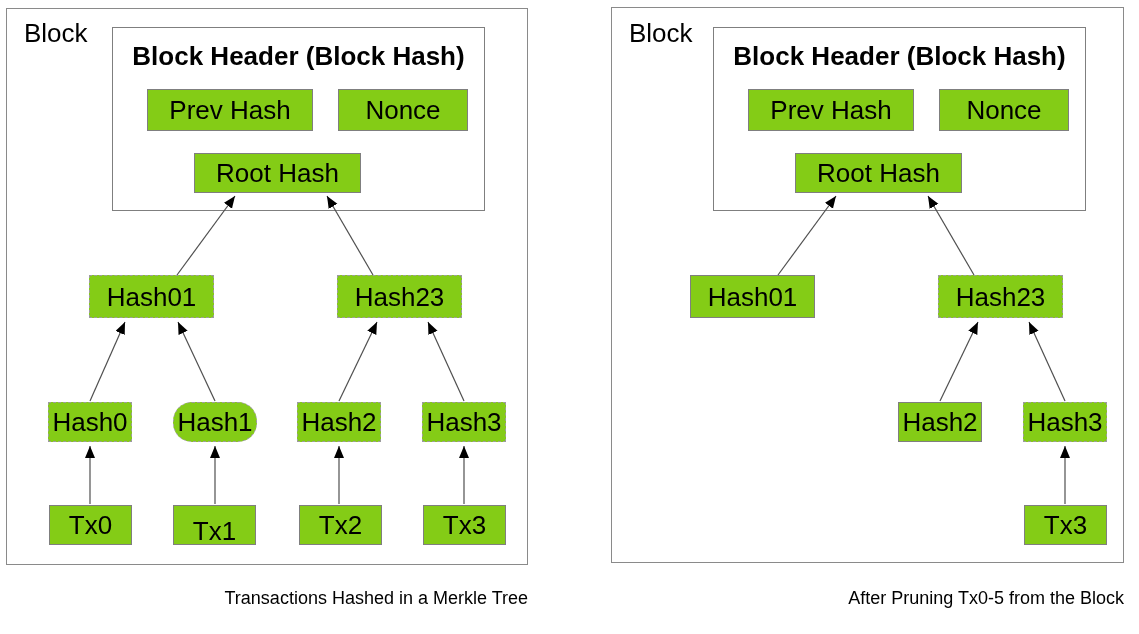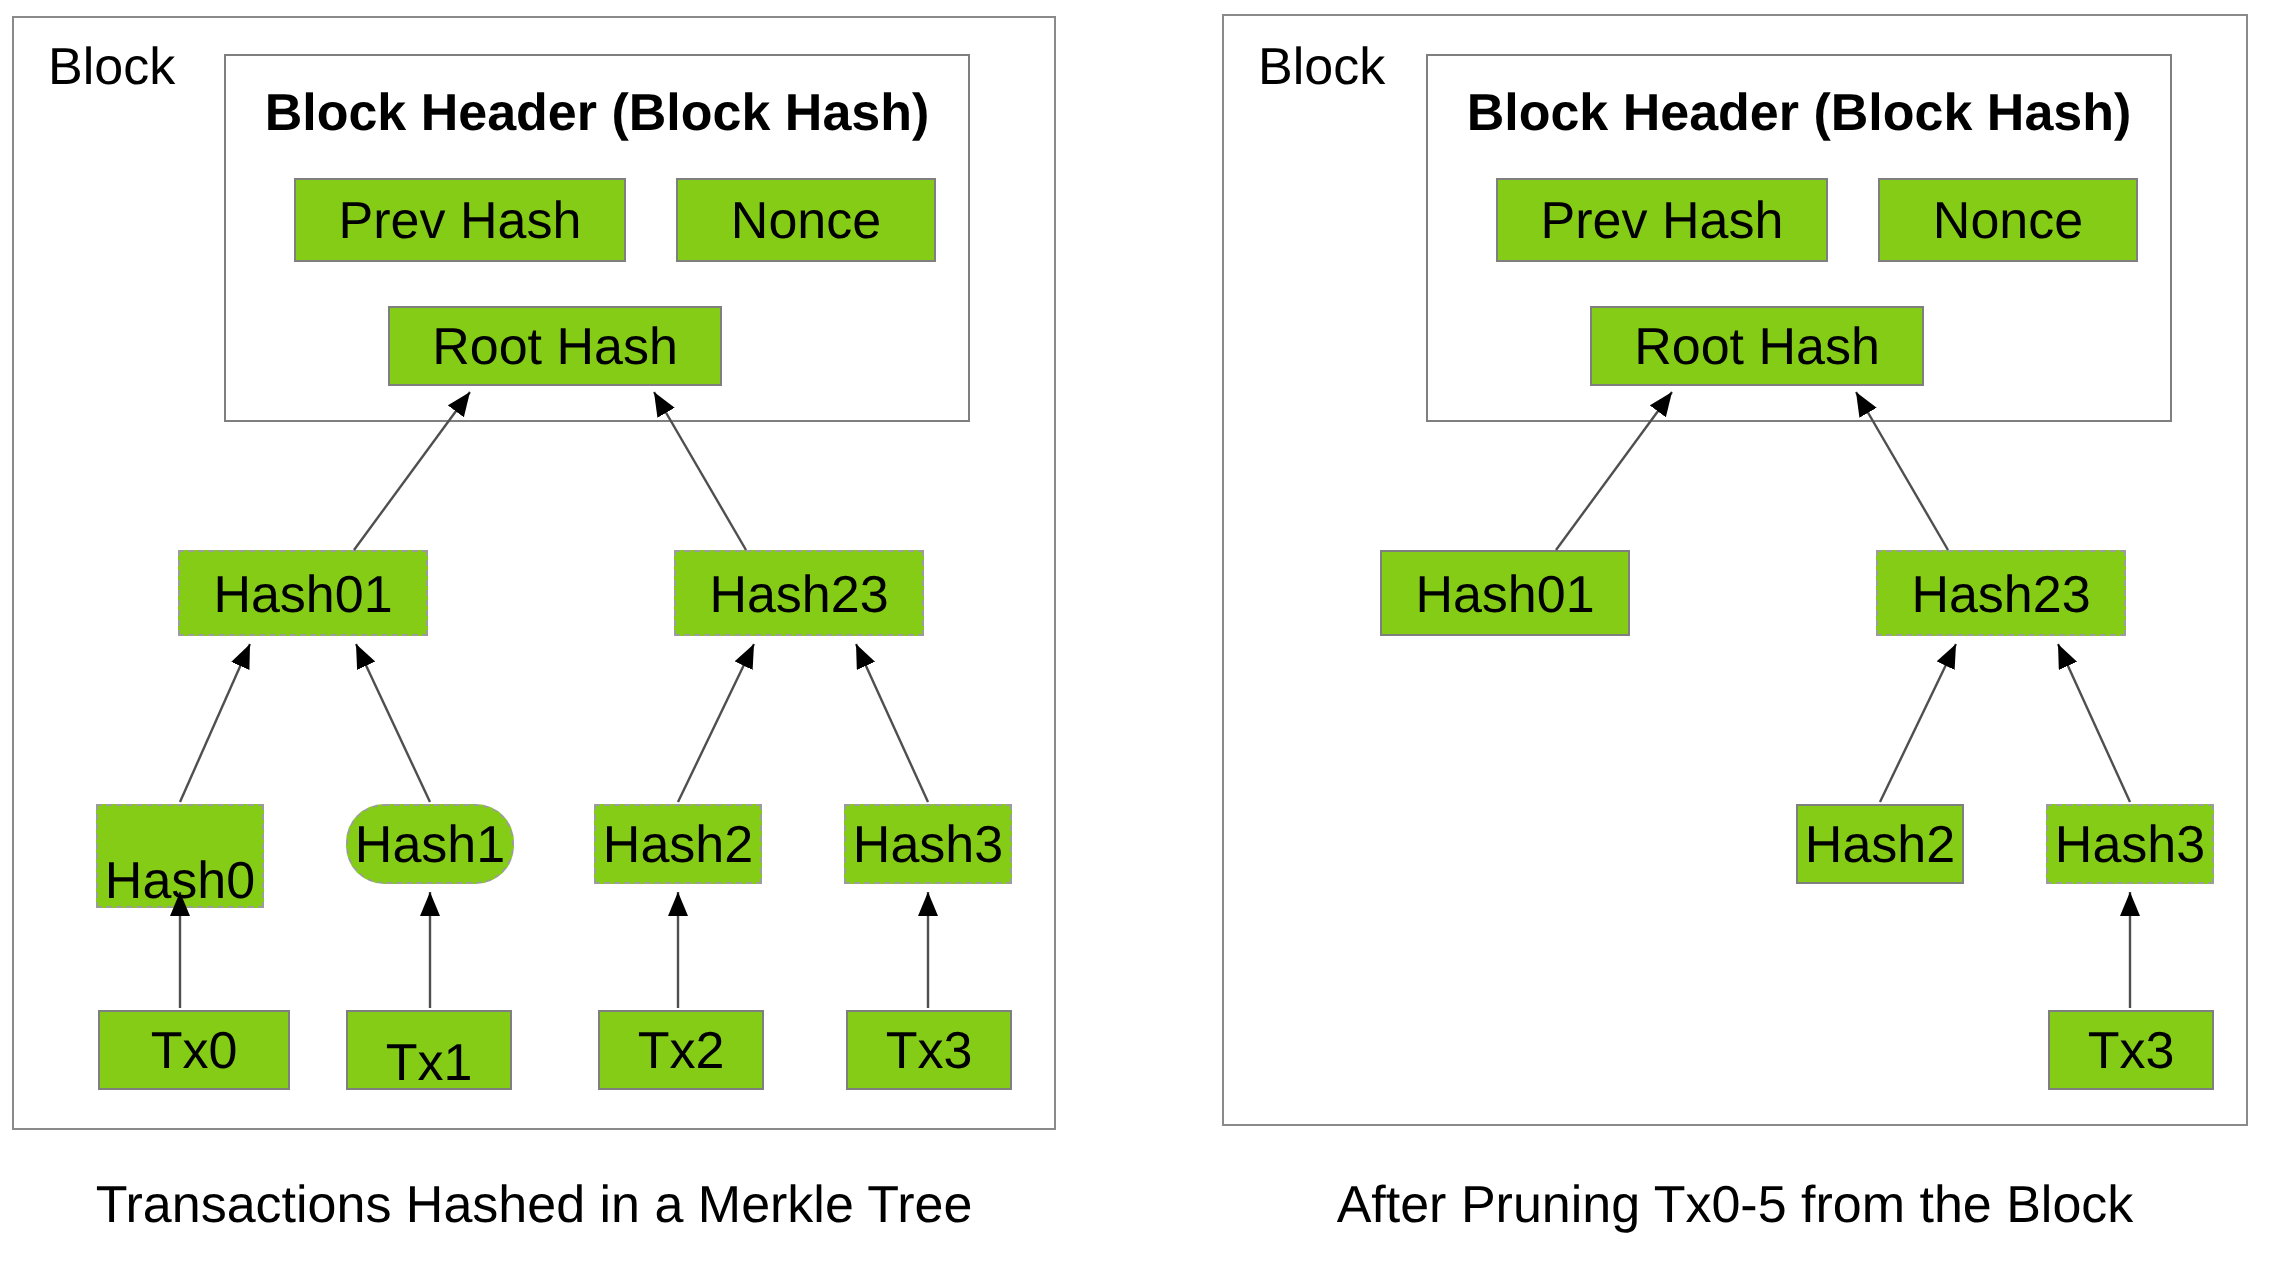--- a/index.html
+++ b/index.html
@@ -46,23 +46,23 @@
   .header-title {
     position: absolute;
     font-size: 26px;
     line-height: 1;
     text-align: center;
     white-space: nowrap;
     font-weight: bold;
   }
   .caption {
     position: absolute;
-    font-size: 26px;
-    line-height: 1;
-    text-align: center;
+    font-size: 18px;
+    line-height: 1;
+    text-align: right;
     white-space: nowrap;
   }
   .arrow-layer {
     position: absolute;
     left: 0; top: 0;
     pointer-events: none;
   }
   .arrow-layer line { stroke: #4f4f4f; stroke-width: 1.2; }
 </style>
 </head>
@@ -91,37 +91,37 @@
   </div>
 
   <div class="box dashed" style="left:89px; top:275px; width:125px; height:43px;">
     <span>Hash01</span>
   </div>
 
   <div class="box dashed" style="left:337px; top:275px; width:125px; height:43px;">
     <span>Hash23</span>
   </div>
 
-  <div class="box dashed" style="left:48px; top:402px; width:84px; height:52px;align-items:flex-end;">
+  <div class="box dashed" style="left:48px; top:402px; width:84px; height:40px;">
     <span>Hash0</span>
   </div>
 
   <div class="box dashed" style="left:173px; top:402px; width:84px; height:40px;border-radius:19px;">
     <span>Hash1</span>
   </div>
 
   <div class="box dashed" style="left:297px; top:402px; width:84px; height:40px;">
     <span>Hash2</span>
   </div>
 
   <div class="box dashed" style="left:422px; top:402px; width:84px; height:40px;">
     <span>Hash3</span>
   </div>
 
-  <div class="box solid" style="left:49px; top:505px; width:96px; height:40px;">
+  <div class="box solid" style="left:49px; top:505px; width:83px; height:40px;">
     <span>Tx0</span>
   </div>
 
   <div class="box solid" style="left:173px; top:505px; width:83px; height:40px;align-items:flex-end;">
     <span>Tx1</span>
   </div>
 
   <div class="box solid" style="left:299px; top:505px; width:83px; height:40px;">
     <span>Tx2</span>
   </div>

